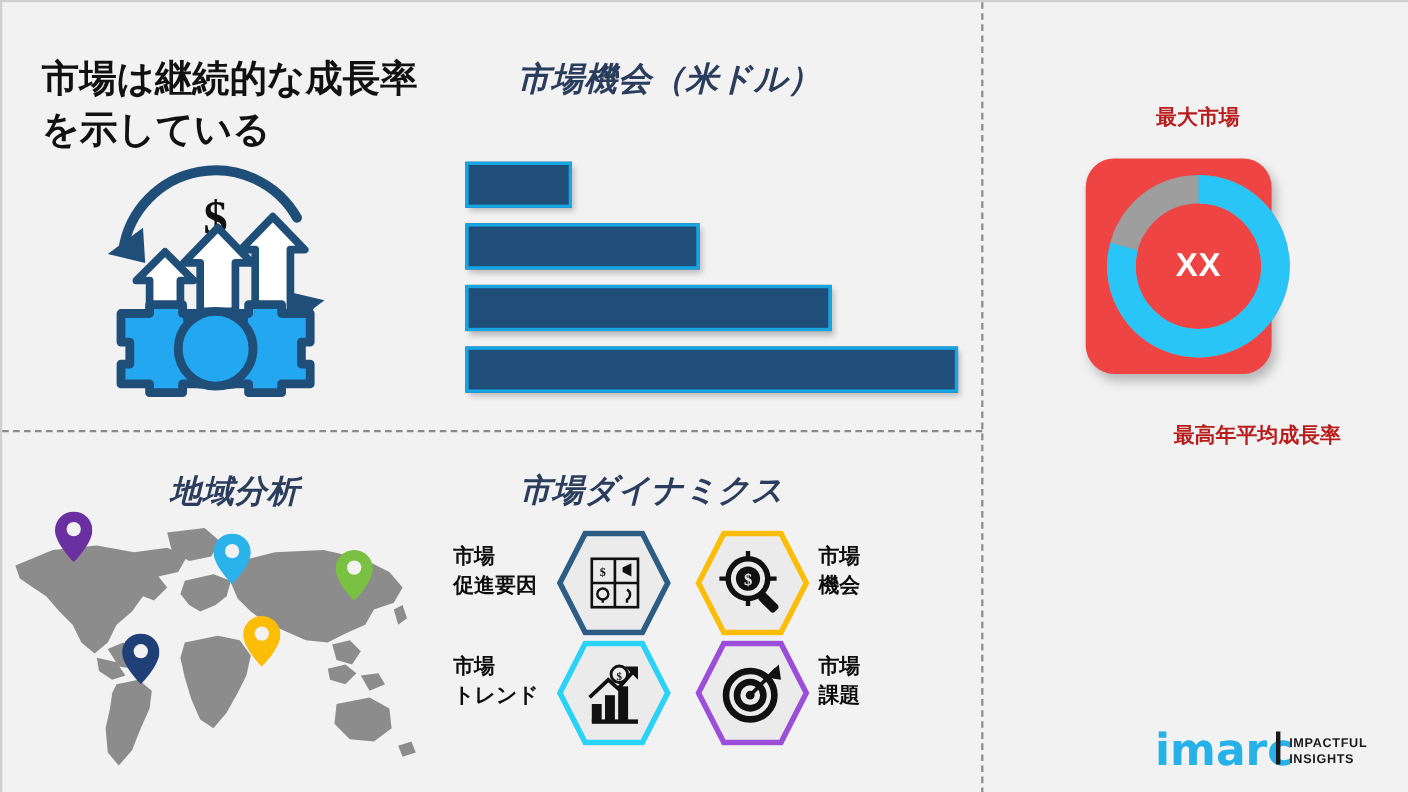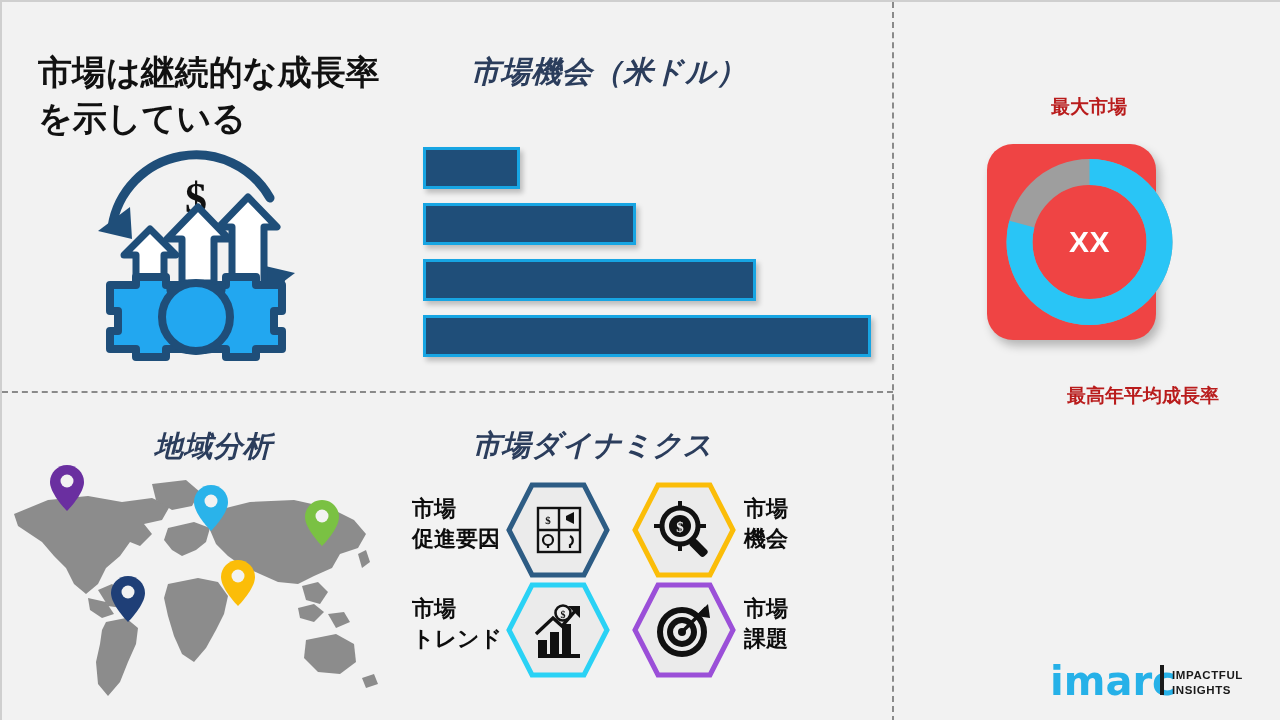--- a/index.html
+++ b/index.html
@@ -72,21 +72,21 @@
 
   
   #map-wrap{position:absolute;left:0px;top:470px;width:400px;height:232px;}
   .pin{position:absolute;}
 
   
   #dynamics{position:absolute;left:400px;top:480px;width:460px;height:200px;}
   .dyn-cell{position:absolute;width:230px;height:100px;}
   .hex-wrap{position:absolute;top:0;width:104px;height:96px;}
   .hex-label{
-    position:absolute;top:12px;font-size:22px;font-weight:bold;color:#0d0d0d;
+    position:absolute;top:12px;font-size:19px;font-weight:bold;color:#0d0d0d;
     line-height:1.35;white-space:pre-line;
   }
   
   #logo{position:absolute;left:1048px;top:655px;width:200px;height:48px;}
 </style>
 </head>
 <body>
 
 <div id="slide">
 

